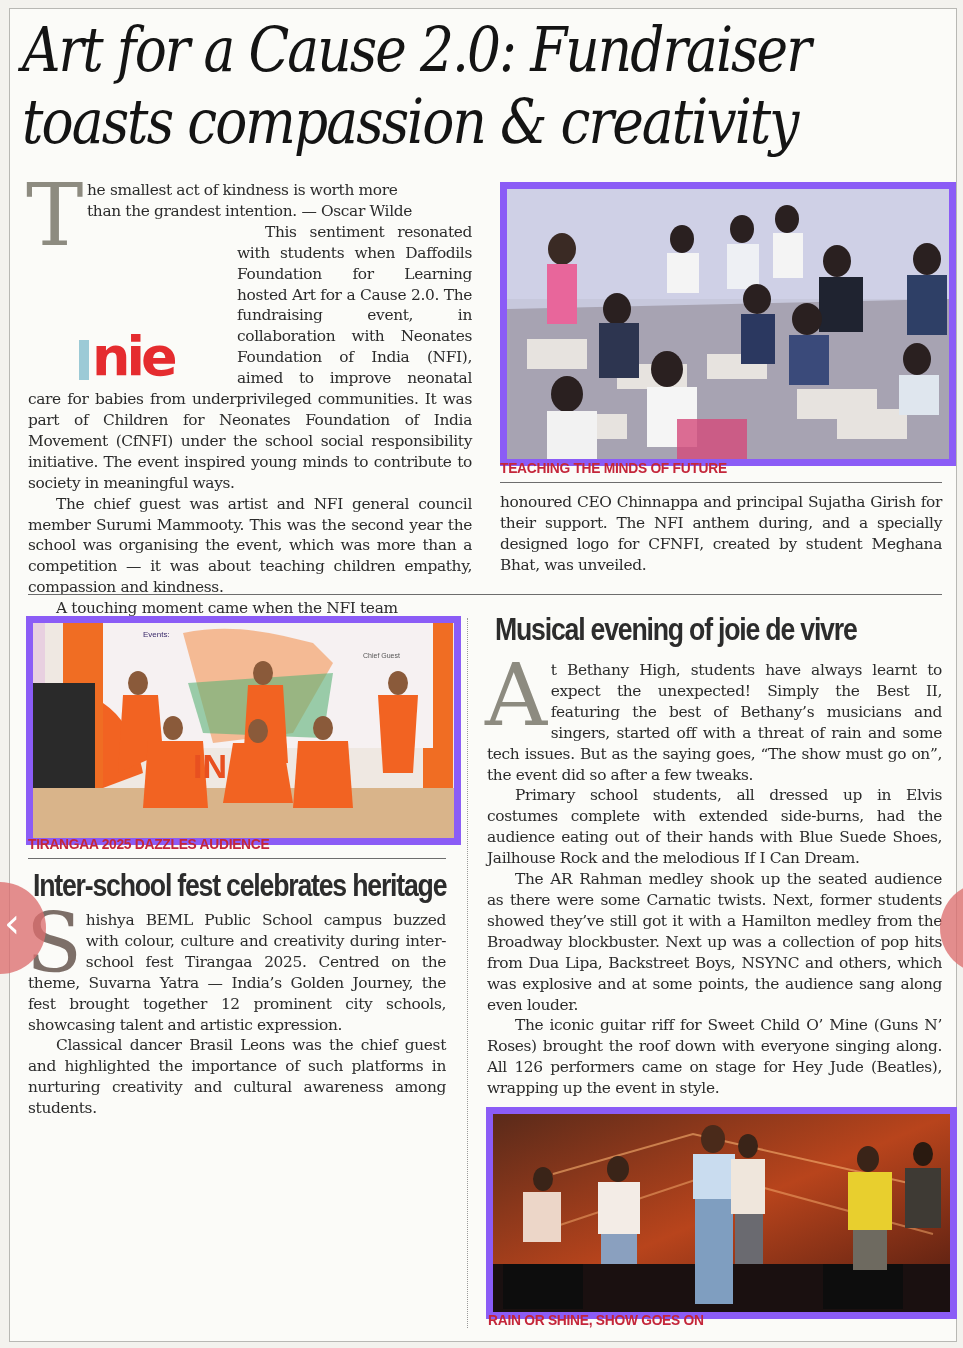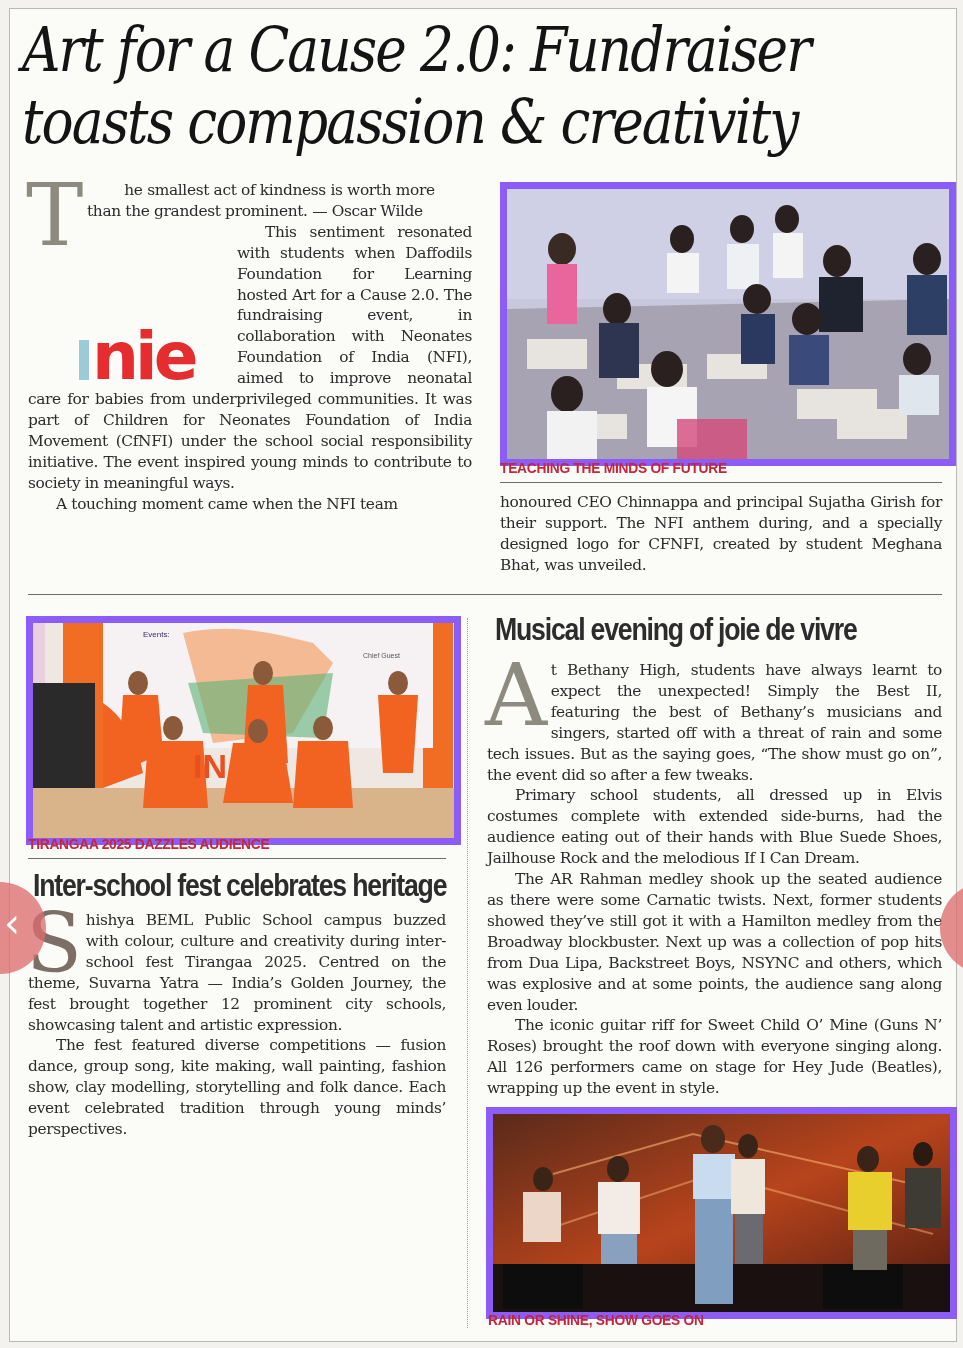--- a/index.html
+++ b/index.html
@@ -49,21 +49,21 @@
     transform: scaleX(0.86); transform-origin: left top; margin: 0;
   }
   .nie-logo {
     float: left; width: 150px; height: 56px; margin: 4px 8px 0 -8px; position: relative;
   }
   .nie-side {
     position: absolute; left: 0; top: 8px; width: 10px; height: 40px; background: #9ccad6;
   }
   .nie-word {
     position: absolute; left: 13px; top: -10px; font-family: "DejaVu Sans", sans-serif;
-    font-weight: bold; font-size: 66px; color: #e52c2f; letter-spacing: -4px; line-height: 70px;
+    font-weight: bold; font-size: 54px; color: #e52c2f; letter-spacing: -4px; line-height: 70px;
   }
   .edge-circle {
     position: absolute; width: 92px; height: 92px; border-radius: 50%;
     background: rgba(220, 110, 110, 0.78);
   }
   .edge-circle .chev {
     position: absolute; color: #fff; font-family: "DejaVu Sans", sans-serif; font-size: 40px;
   }
 </style>
 </head>
@@ -71,29 +71,30 @@
 
 <div class="page"></div>
 
 <h1 class="headline">
   <span>Art for a Cause 2.0: Fundraiser</span><br>
   <span>toasts compassion &amp; creativity</span>
 </h1>
 
 <div class="col body-text" style="left:28px; top:180px; width:444px;">
   <span class="dropcap">T</span>
-  <p class="noindent" style="text-align:center;">he smallest act of kindness is worth more</p>
-  <p class="noindent" style="text-align:left; padding-left:0;">than the grandest prominent. — Oscar Wilde</p>
+  <p class="noindent" style="text-align:left;">he smallest act of kindness is worth more</p>
+  <p class="noindent" style="text-align:left; padding-left:0;">than the grandest intention. — Oscar Wilde</p>
   <div id="para1-holder">
     <div class="nie-logo" style="margin-top:110px;">
       <div class="nie-side"></div>
       <div class="nie-word">nie</div>
     </div>
     <p>This sentiment resonated with students when Daffodils Foundation for Learning hosted Art for a Cause 2.0. The fundraising event, in collaboration with Neonates Foundation of India (NFI), aimed to improve neonatal care for babies from underprivileged communities. It was part of Children for Neonates Foundation of India Movement (CfNFI) under the school social responsibility initiative. The event inspired young minds to contribute to society in meaningful ways.</p>
   </div>
+  <p>The chief guest was artist and NFI general council member Surumi Mammooty. This was the second year the school was organising the event, which was more than a competition — it was about teaching children empathy, compassion and kindness.</p>
   <p>A touching moment came when the NFI team</p>
 </div>
 
 <div class="photo" style="left:500px; top:182px; width:442px; height:270px;">
   <svg width="442" height="270" viewBox="0 0 442 270">
     <rect width="442" height="270" fill="#c7c8dc"></rect>
     <rect x="0" y="0" width="442" height="110" fill="#cfd0e6"></rect>
     <polygon points="0,120 442,110 442,270 0,270" fill="#a7a3b2"></polygon>
     <g fill="#e7e3df">
       <rect x="20" y="150" width="60" height="30"></rect>
@@ -174,21 +175,21 @@
   </svg>
 </div>
 <div class="caption" style="left:28px; top:835px;">TIRANGAA 2025 DAZZLES AUDIENCE</div>
 <div class="rule" style="left:28px; top:858px; width:418px;"></div>
 
 <h2 class="subhead" style="left:33px; top:868px;">Inter-school fest celebrates heritage</h2>
 
 <div class="col body-text" style="left:28px; top:910px; width:418px;">
   <span class="dropcap s">S</span>
   <p class="noindent">hishya BEML Public School campus buzzed with colour, culture and creativity during inter-school fest Tirangaa 2025. Centred on the theme, Suvarna Yatra — India’s Golden Journey, the fest brought together 12 prominent city schools, showcasing talent and artistic expression.</p>
-  <p>The fest featured diverse competitions — fusion dance, group song, kite making, wall painting, fashion show, clay modelling, storytelling and folk dance. Each event celebrated tradition through young minds’ perspectives.</p>
+  <p>Classical dancer Brasil Leons was the chief guest and highlighted the importance of such platforms in nurturing creativity and cultural awareness among students.</p>
 </div>
 
 <h2 class="subhead" style="left:495px; top:612px;">Musical evening of joie de vivre</h2>
 
 <div class="col body-text" style="left:487px; top:660px; width:455px;">
   <span class="dropcap">A</span>
   <p class="noindent">t Bethany High, students have always learnt to expect the unexpected! Simply the Best II, featuring the best of Bethany’s musicians and singers, started off with a threat of rain and some tech issues. But as the saying goes, “The show must go on”, the event did so after a few tweaks.</p>
   <p>Primary school students, all dressed up in Elvis costumes complete with extended side-burns, had the audience eating out of their hands with Blue Suede Shoes, Jailhouse Rock and the melodious If I Can Dream.</p>
   <p>The AR Rahman medley shook up the seated audience as there were some Carnatic twists. Next, former students showed they’ve still got it with a Hamilton medley from the Broadway blockbuster. Next up was a collection of pop hits from Dua Lipa, Backstreet Boys, NSYNC and others, which was explosive and at some points, the audience sang along even louder.</p>
   <p>The iconic guitar riff for Sweet Child O’ Mine (Guns N’ Roses) brought the roof down with everyone singing along. All 126 performers came on stage for Hey Jude (Beatles), wrapping up the event in style.</p>

